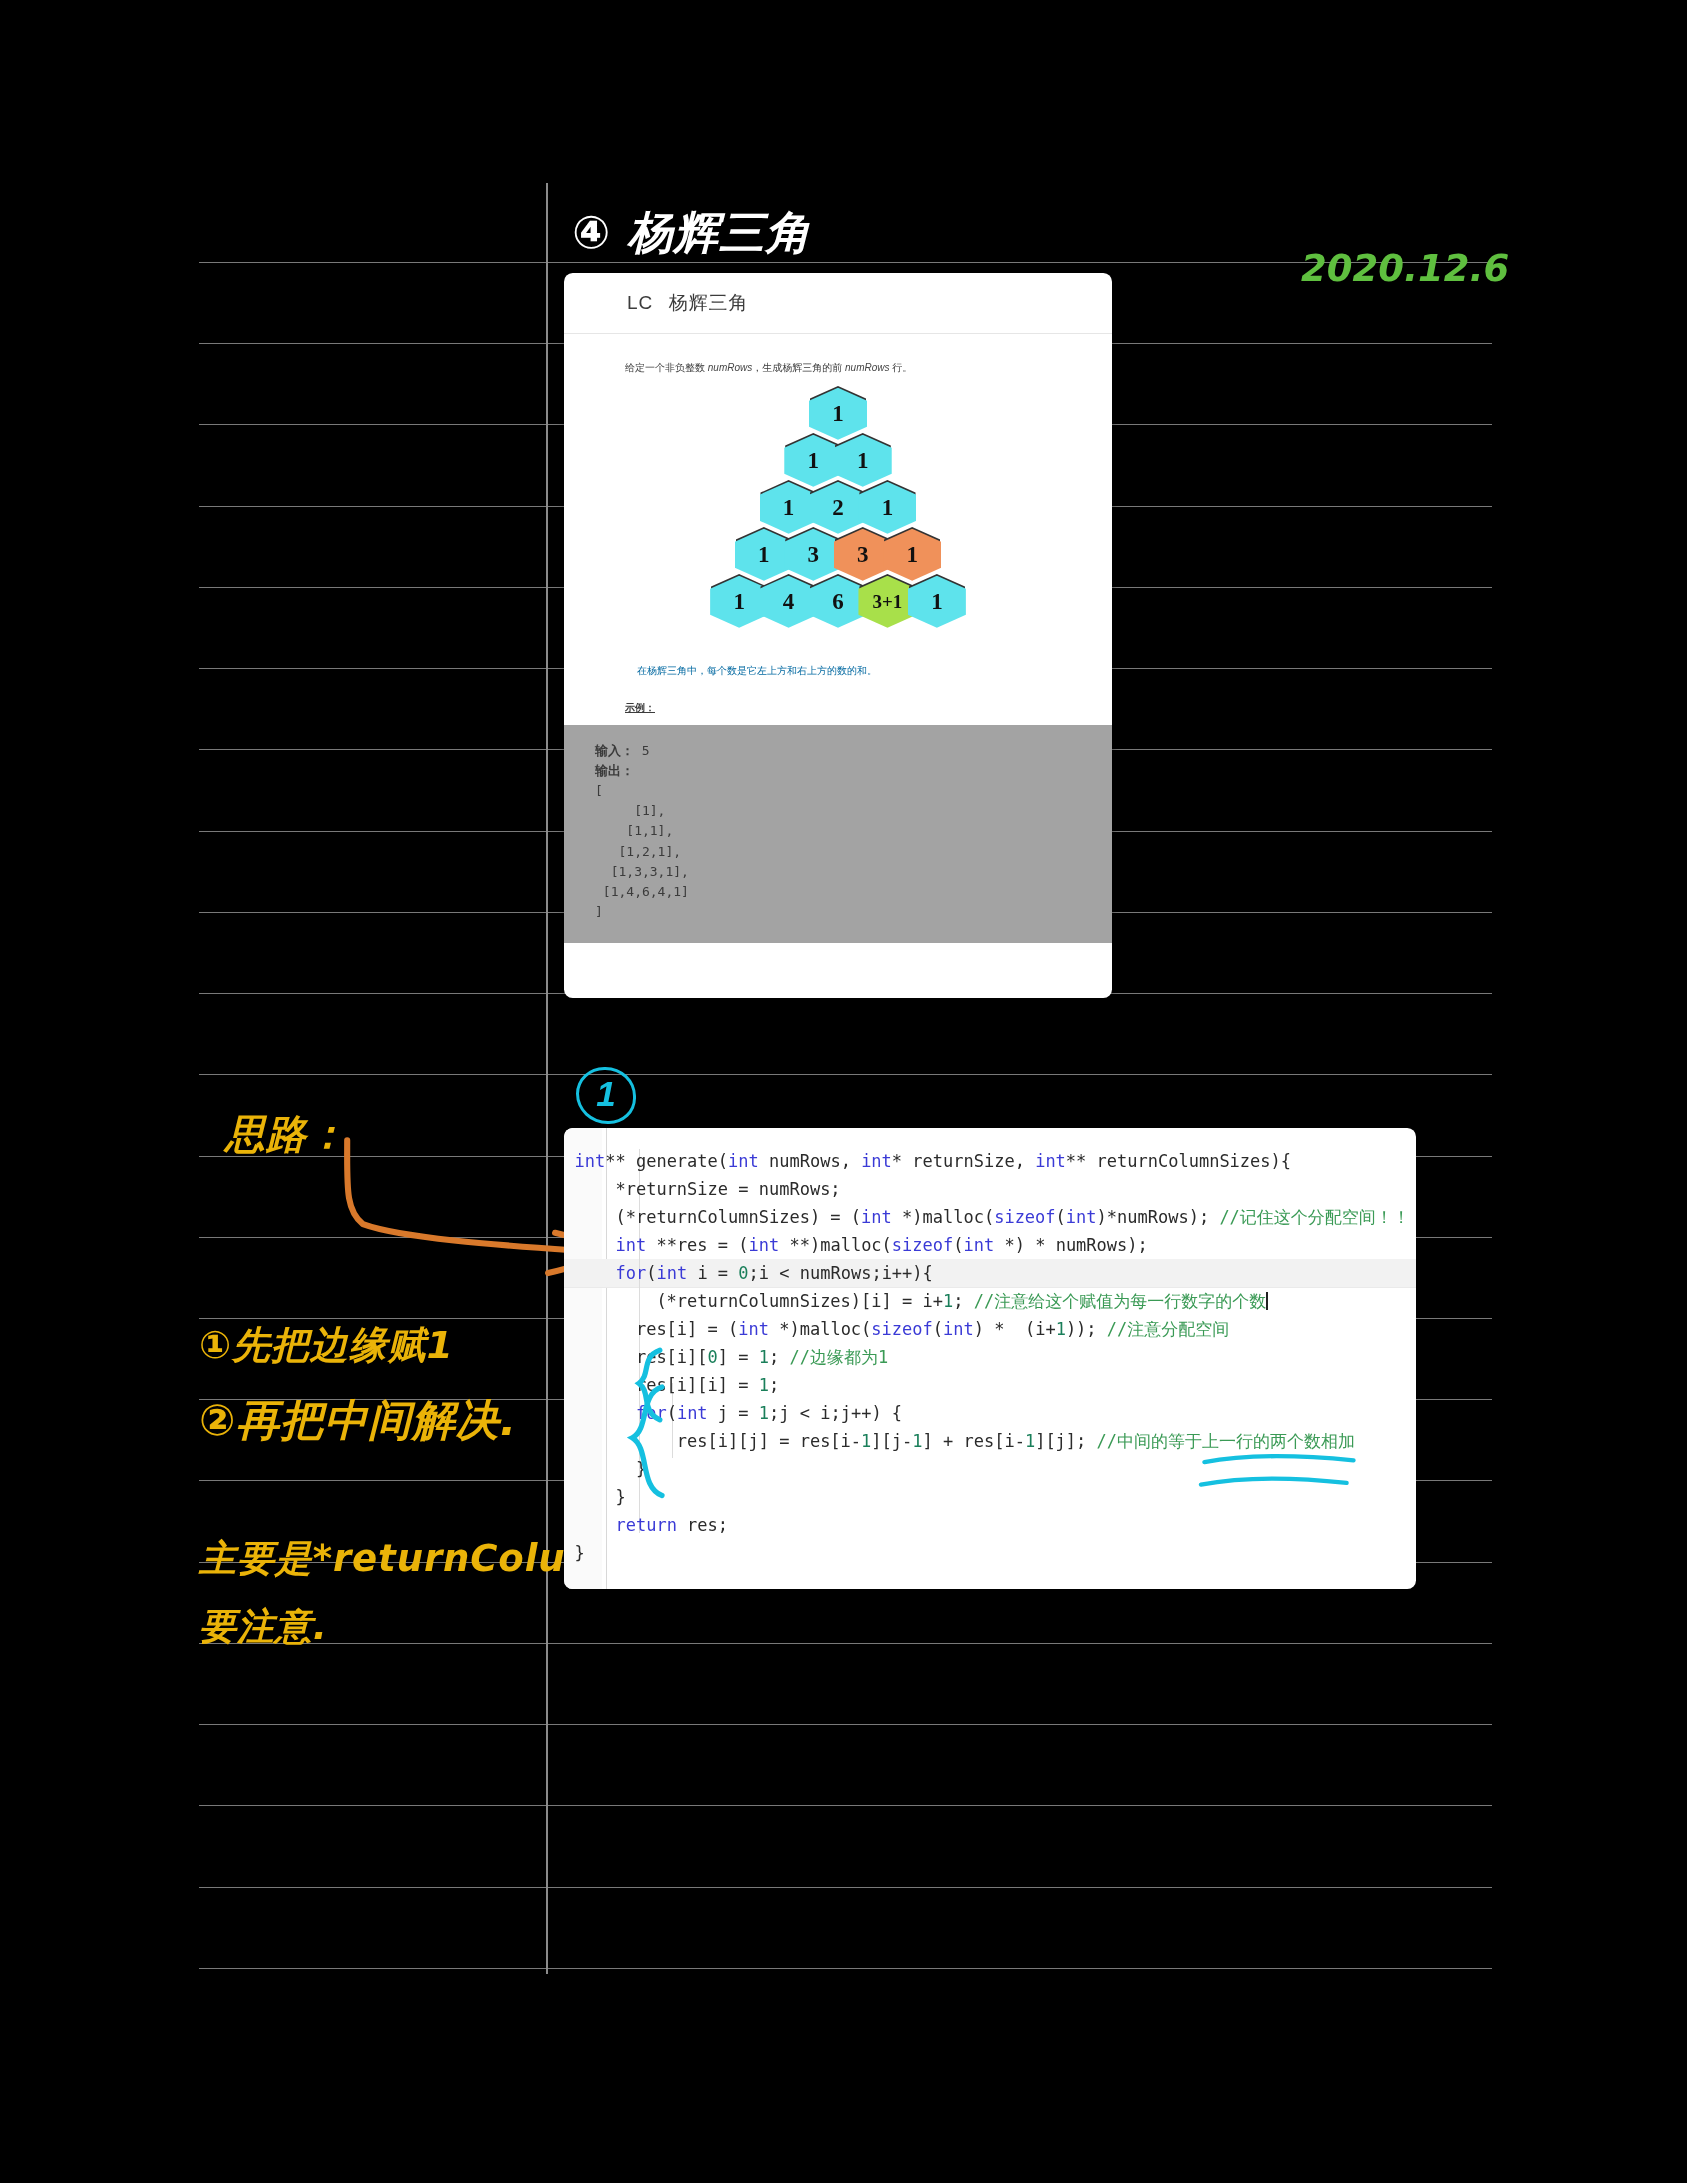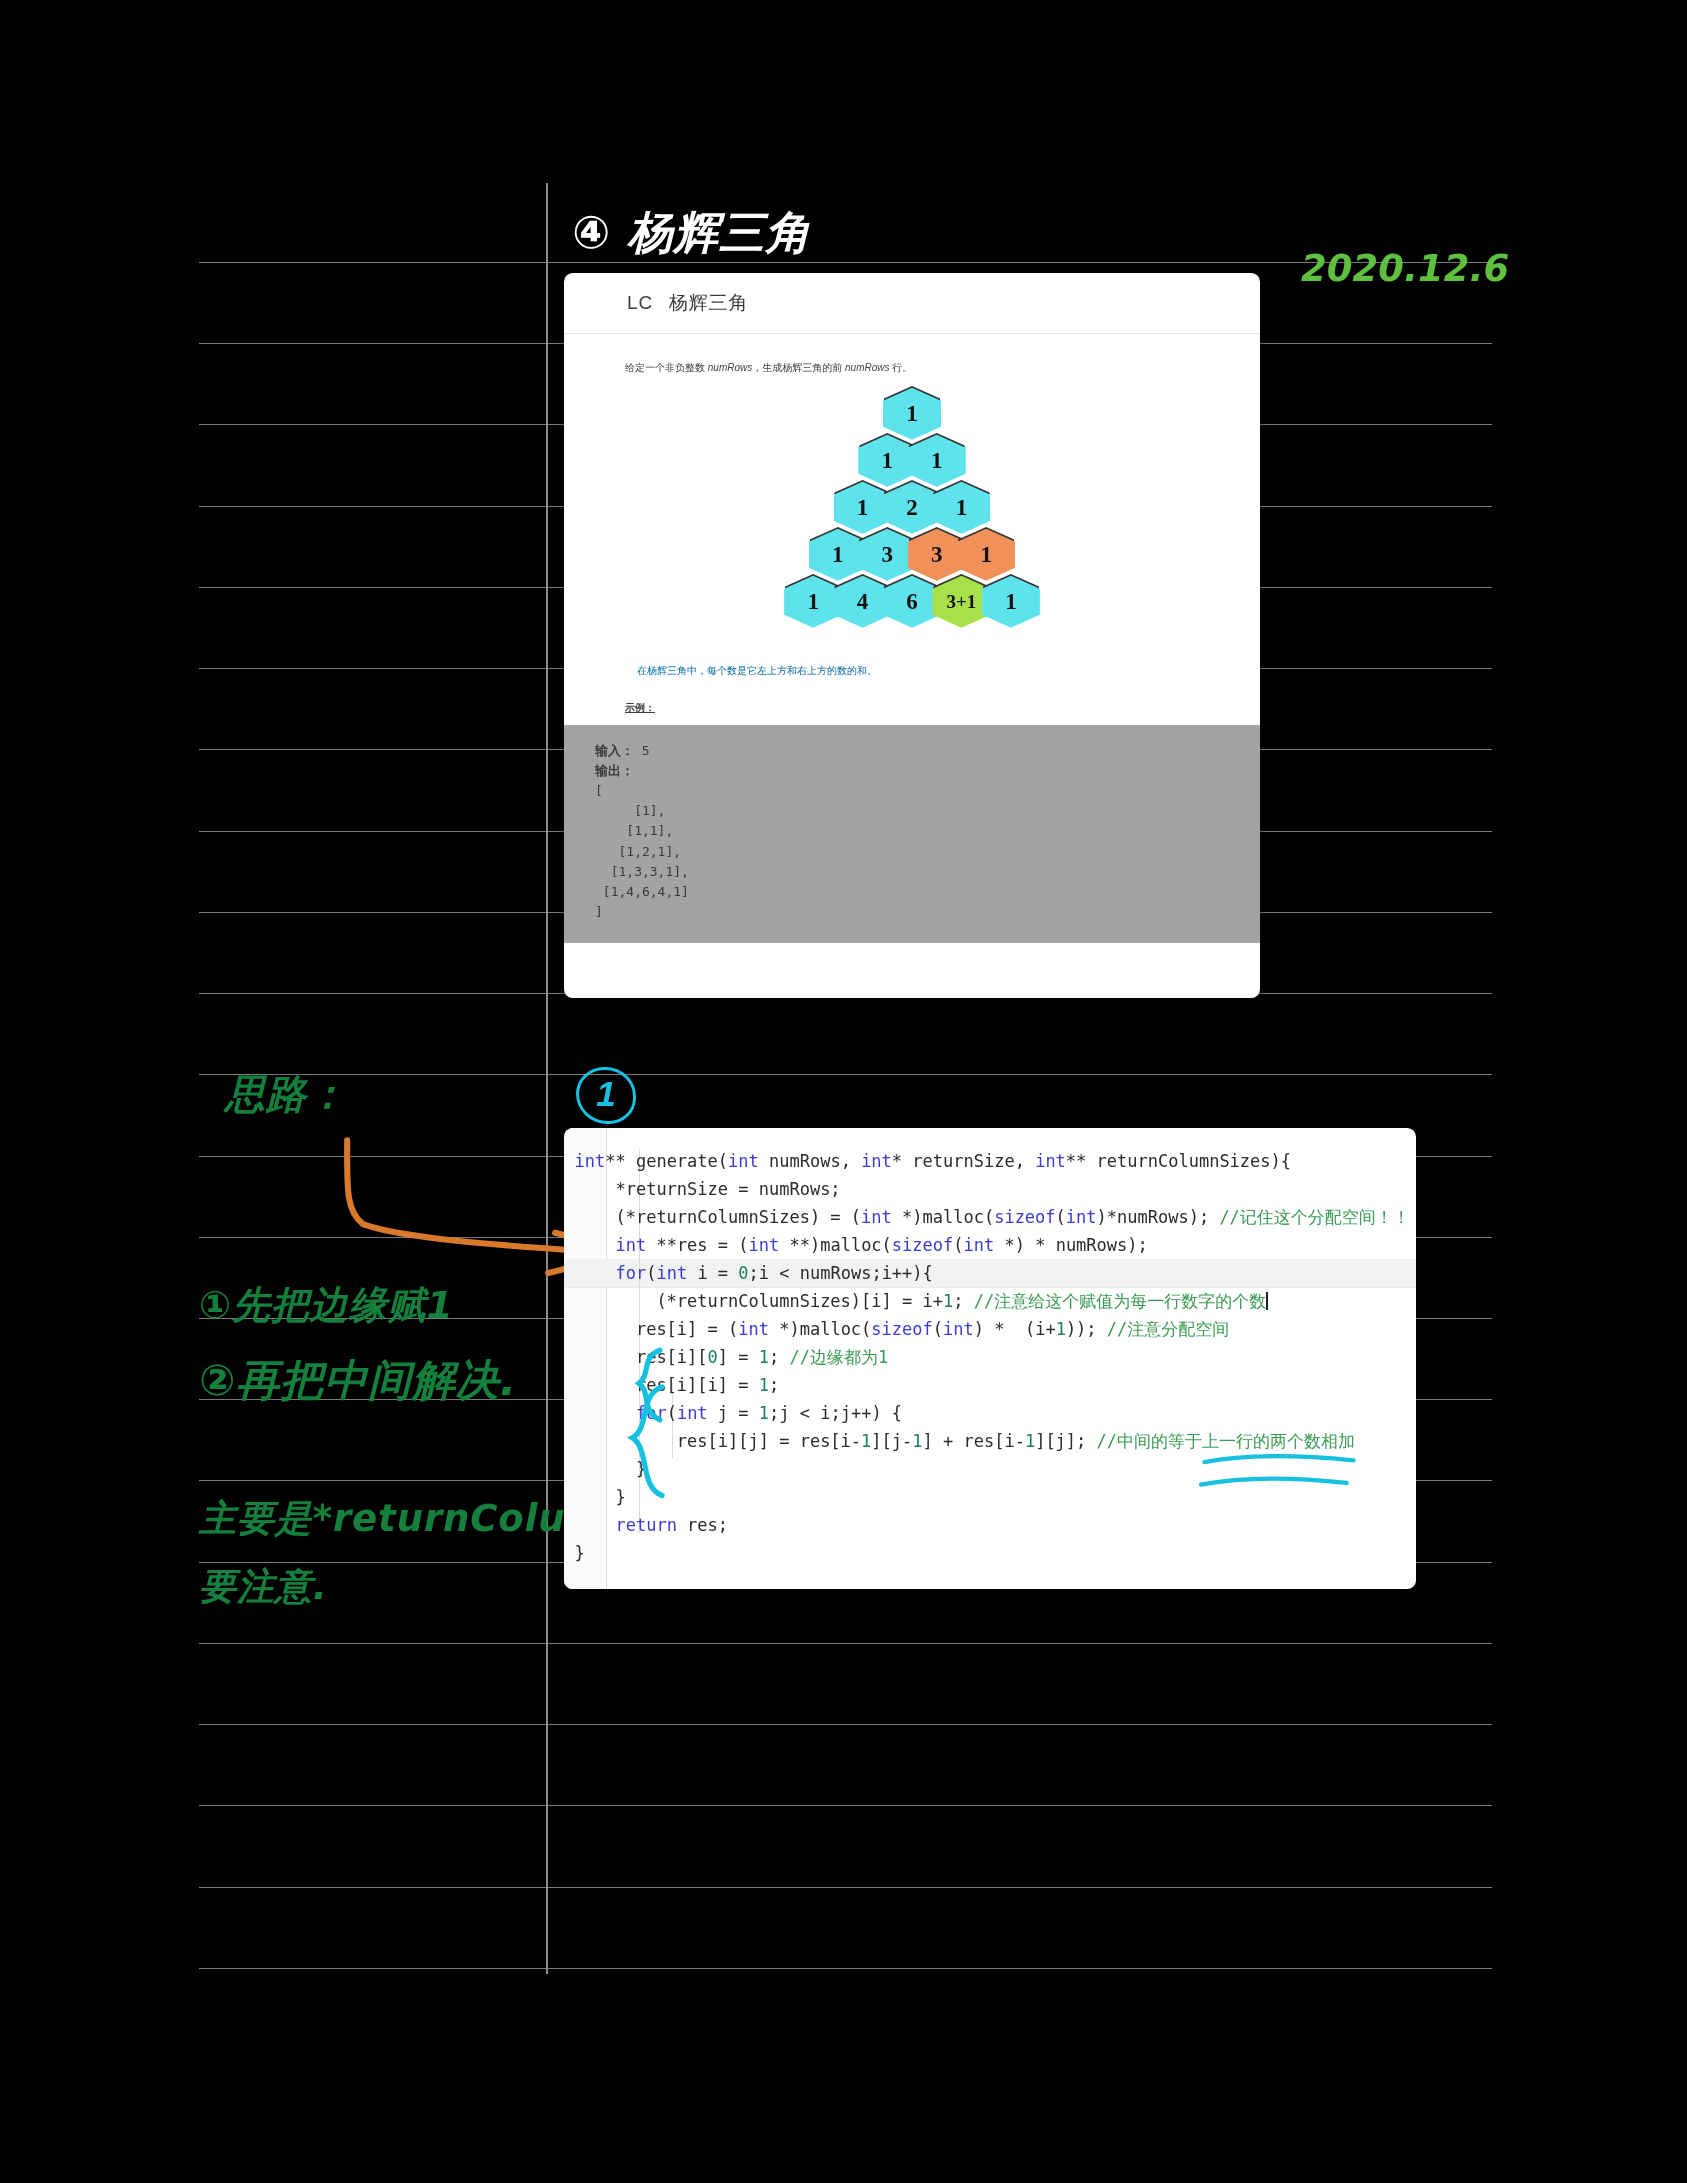--- a/index.html
+++ b/index.html
@@ -16,21 +16,21 @@
 
   
   .hand{
     font-family:"DejaVu Sans", sans-serif;
     font-weight:700;font-style:italic;
     letter-spacing:0.9px;white-space:nowrap;
   }
   .hw-title{position:absolute;left:572px;top:203px;font-size:45px;color:#fff;}
   .hw-date{position:absolute;left:1301px;top:210px;font-size:37px;color:#5fbf3f;
            font-family:"DejaVu Sans", sans-serif;font-weight:700;font-style:italic;margin-top:37px;}
-  .hw-orange{color:#15803d;}
+  .hw-orange{color:#eab308;margin-top:40px;}
 
   .hw-siLu{position:absolute;left:225px;top:1067px;font-size:40px;}
   .hw-n1{position:absolute;left:199px;top:1280px;font-size:38px;}
   .hw-n2{position:absolute;left:199px;top:1352px;font-size:43px;}
   .hw-note1{position:absolute;left:199px;top:1494px;font-size:37px;}
   .hw-note2{position:absolute;left:199px;top:1562px;font-size:37px;}
 
   .circled{
     display:inline-block;width:54px;height:51px;line-height:47px;text-align:center;
     border:3.5px solid #15c0e0;border-radius:48% 52% 46% 54%;color:#15c0e0;
@@ -39,21 +39,21 @@
   .hw-circ1{position:absolute;left:576px;top:1067px;}
 
   
   .arrow{position:absolute;left:314px;top:1135px;}
 
   
   .ann{position:absolute;pointer-events:none;}
 
   
   .lc-card{
-    position:absolute;left:564px;top:273px;width:696px;height:725px;
+    position:absolute;left:564px;top:273px;width:548px;height:725px;
     background:#fff;border-radius:8.7px;overflow:hidden;
     box-shadow:0 1.7px 7px rgba(0,0,0,.4);
   }
   .lc-head{height:61px;display:flex;align-items:center;padding:0 0 0 63px;
            border-bottom:0.9px solid #e6e6e6;box-sizing:border-box;}
   .lc-head-txt{font-size:19px;color:#3c3c3c;letter-spacing:0.9px;}
   .lc-body{padding:24.5px 61px 0 61px;}
   .lc-desc{font-size:10px;color:#3c3c3c;line-height:1.7;margin:0 0 8.7px 0;}
   .lc-desc i{font-style:italic;color:#444;}
   .lc-cap{font-size:10px;color:#0369a1;margin:14px 0 0 12px;}

